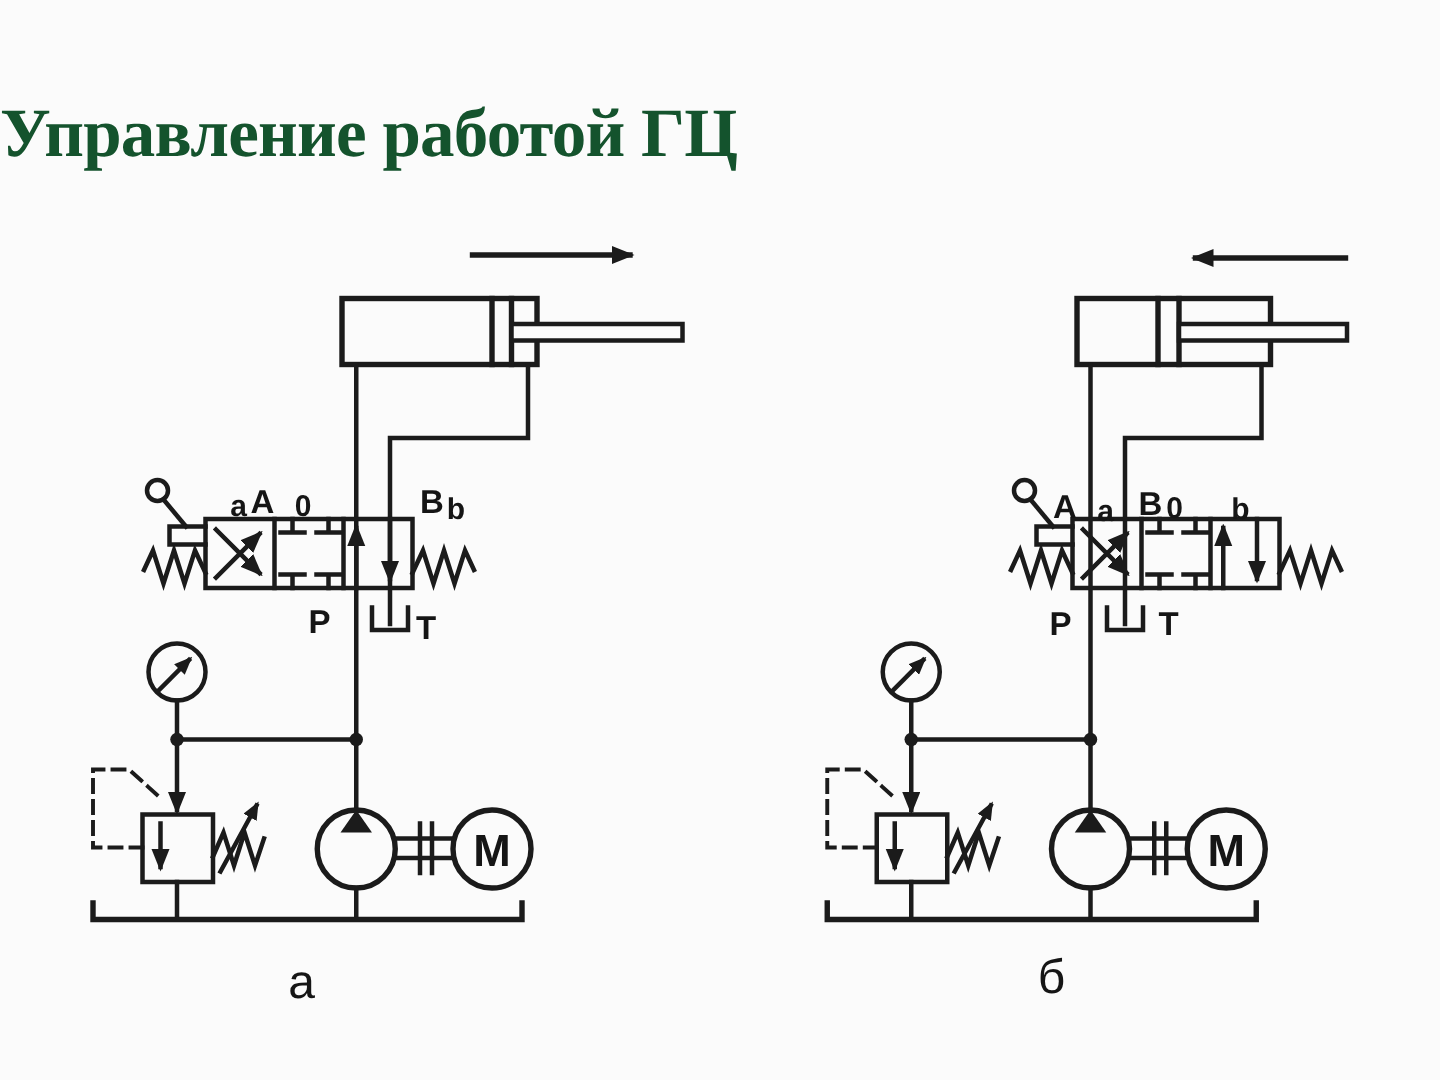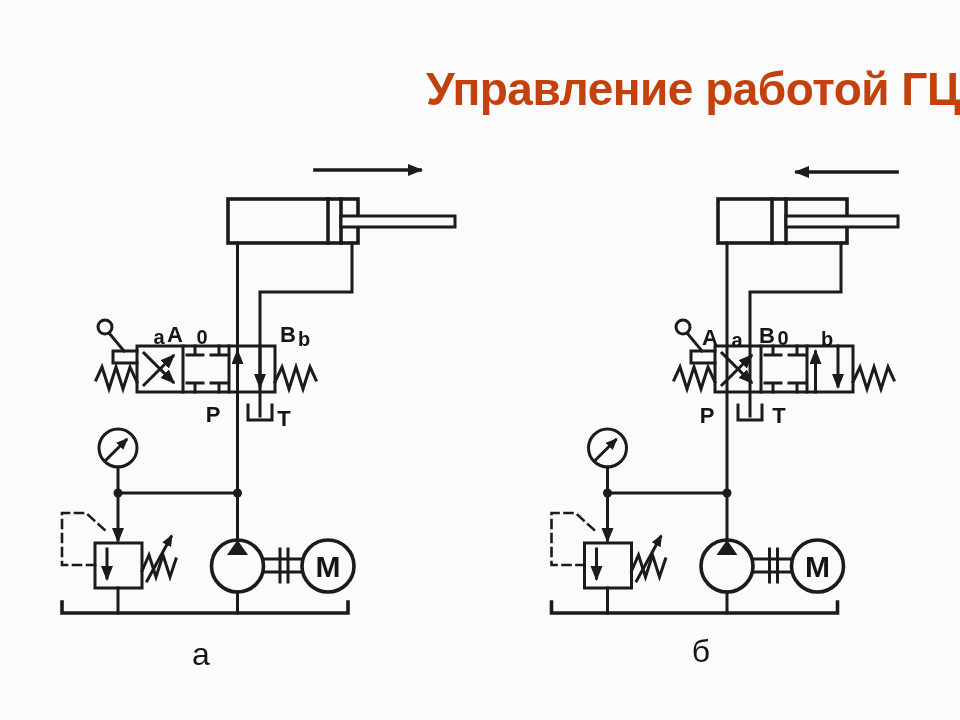--- a/index.html
+++ b/index.html
@@ -1,19 +1,19 @@
 <!DOCTYPE html>
 <html><head>
 <meta charset="utf-8">
 <style>
   html,body{margin:0;padding:0;}
   .slide{position:relative;width:960px;height:720px;background:#fbfbfb;overflow:hidden;}
-  .title{position:absolute;top:62px;left:0;width:100%;text-align:right;
-         font-family:Liberation Sans, sans-serif;font-weight:600;font-size:46px;
-         color:#c2410c;letter-spacing:-0.5px;}
+  .title{position:absolute;top:62px;left:0;width:100%;text-align:left;
+         font-family:Liberation Serif, serif;font-weight:600;font-size:46px;
+         color:#14532d;letter-spacing:-0.5px;}
   svg.schematic{position:absolute;left:0;top:0;
          stroke:#1b1b1b;stroke-width:3;fill:none;stroke-linecap:square;stroke-linejoin:miter;}
   .thick{stroke-width:3.6;}
   .solid{fill:#1b1b1b;stroke:none;}
   .dot{fill:#1b1b1b;stroke:none;}
   .dash{stroke-dasharray:8 6;stroke-width:2.6;}
   .mask{fill:#fbfbfb;}
   .lbl{font-family:"Liberation Sans",sans-serif;font-weight:700;fill:#151515;
        stroke:none;text-anchor:middle;}
   .fs20{font-size:20px;} .fs22{font-size:22px;} .fs30{font-size:30px;} .fs32{font-size:32px;font-weight:400;}

